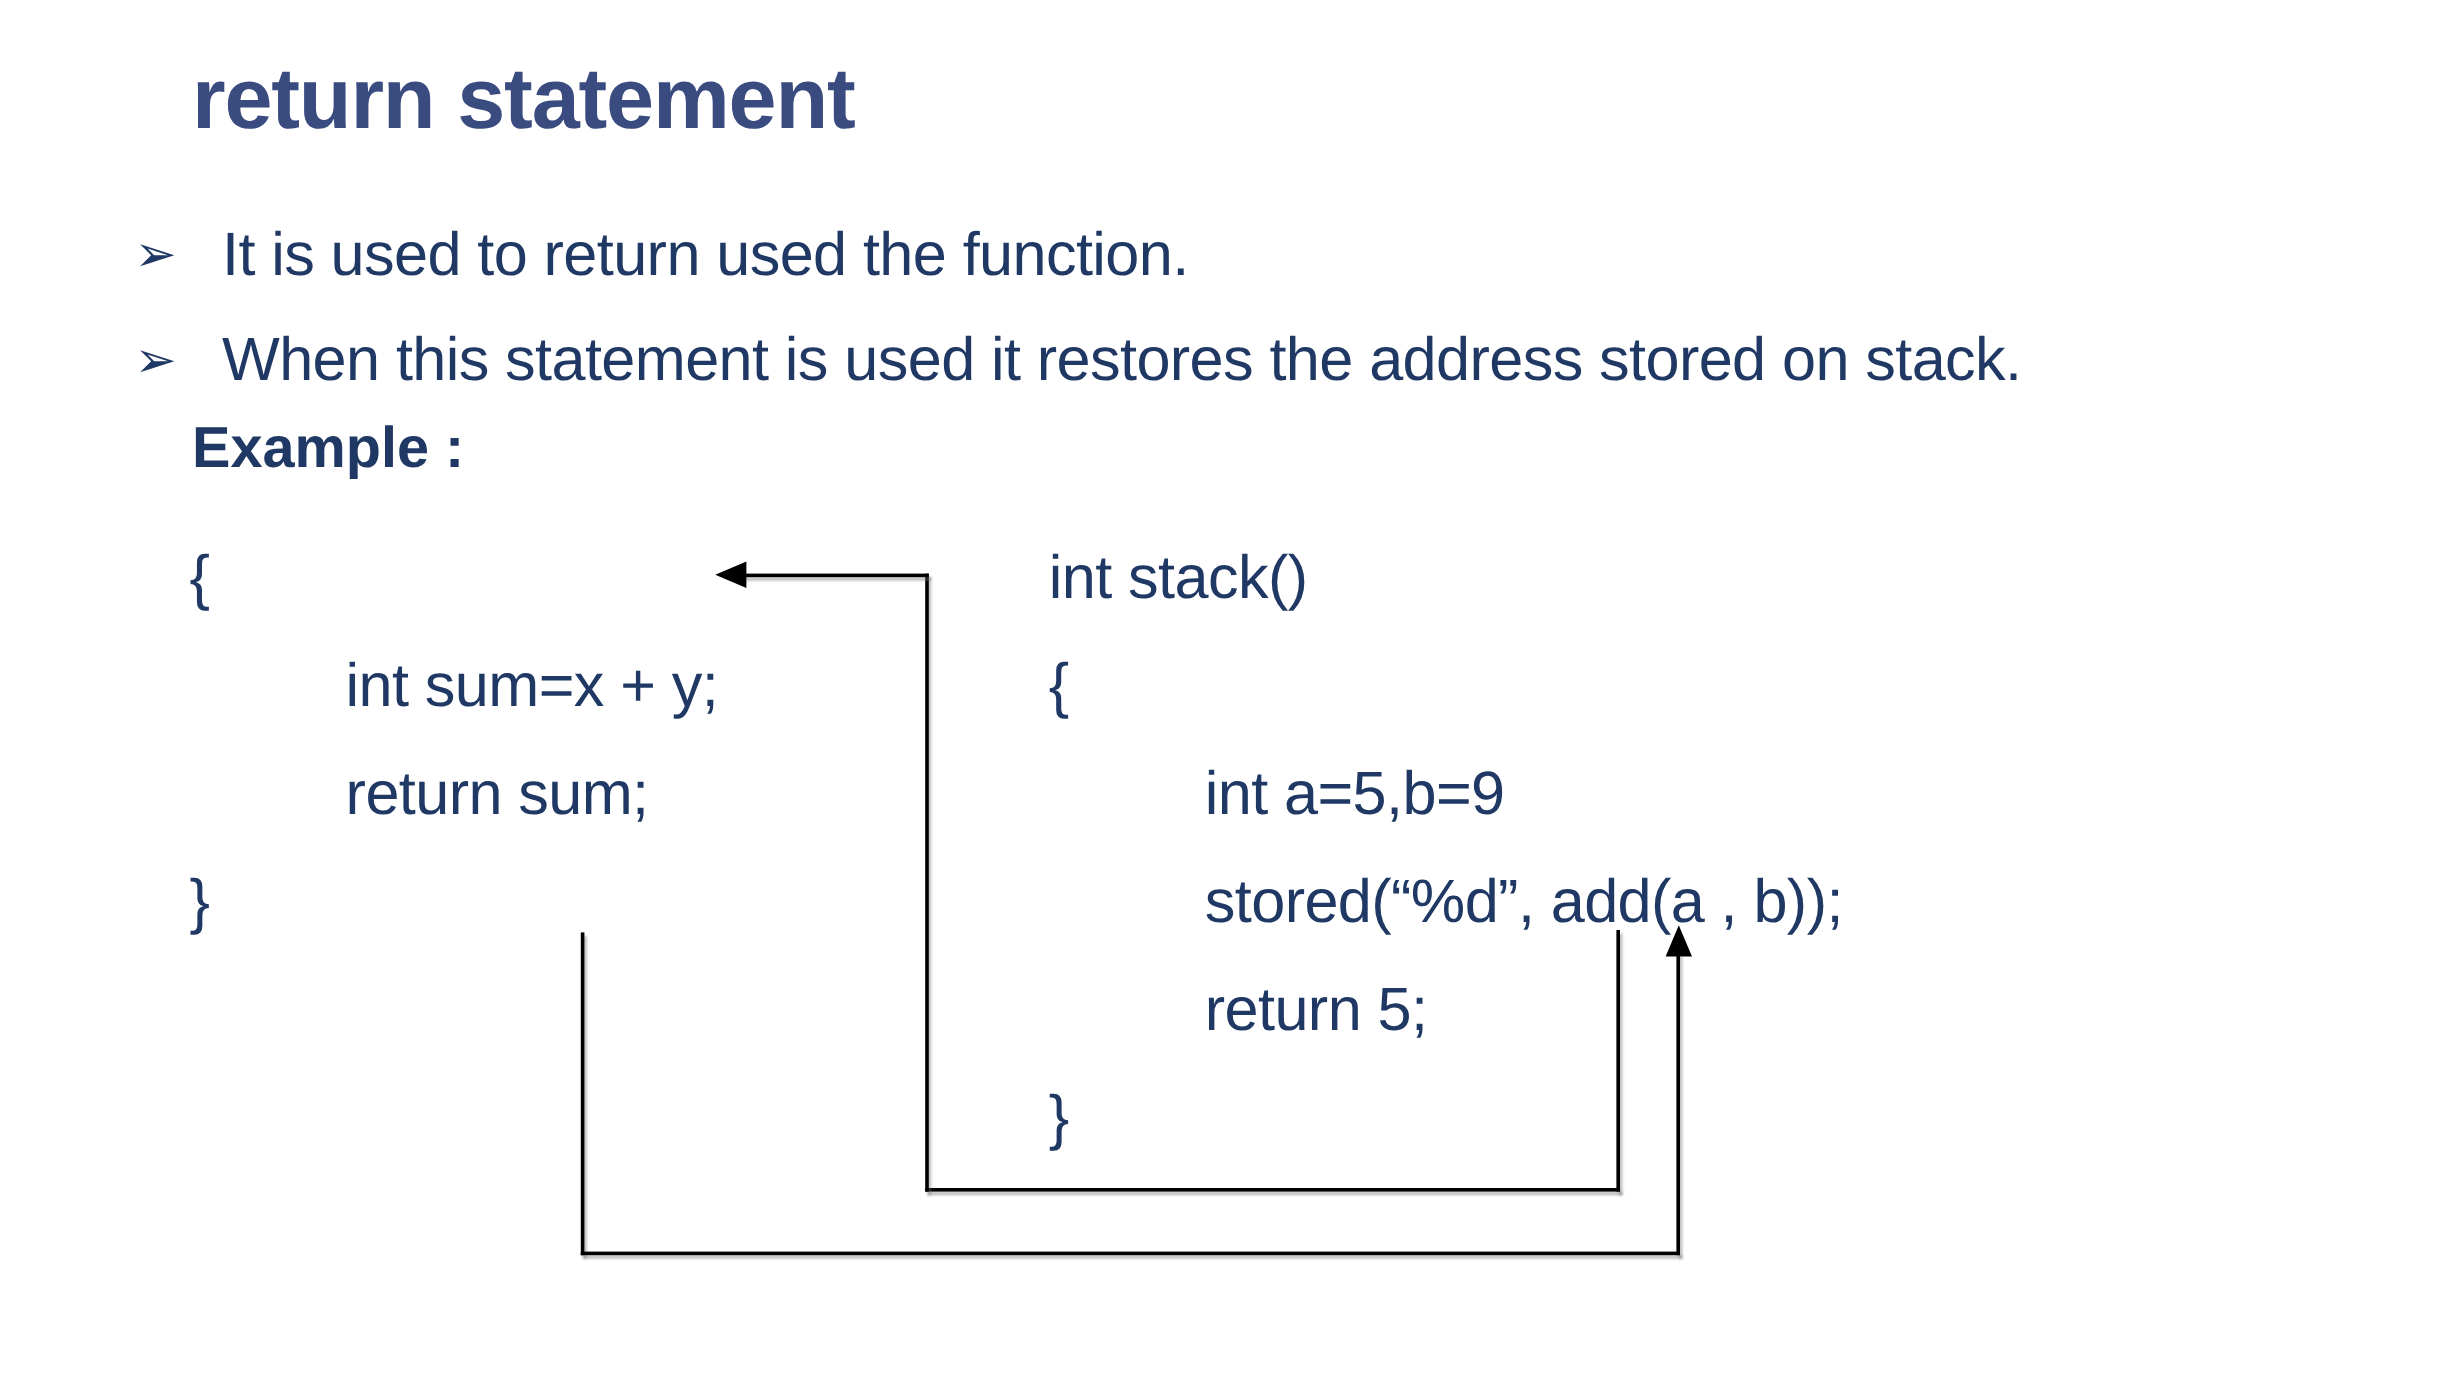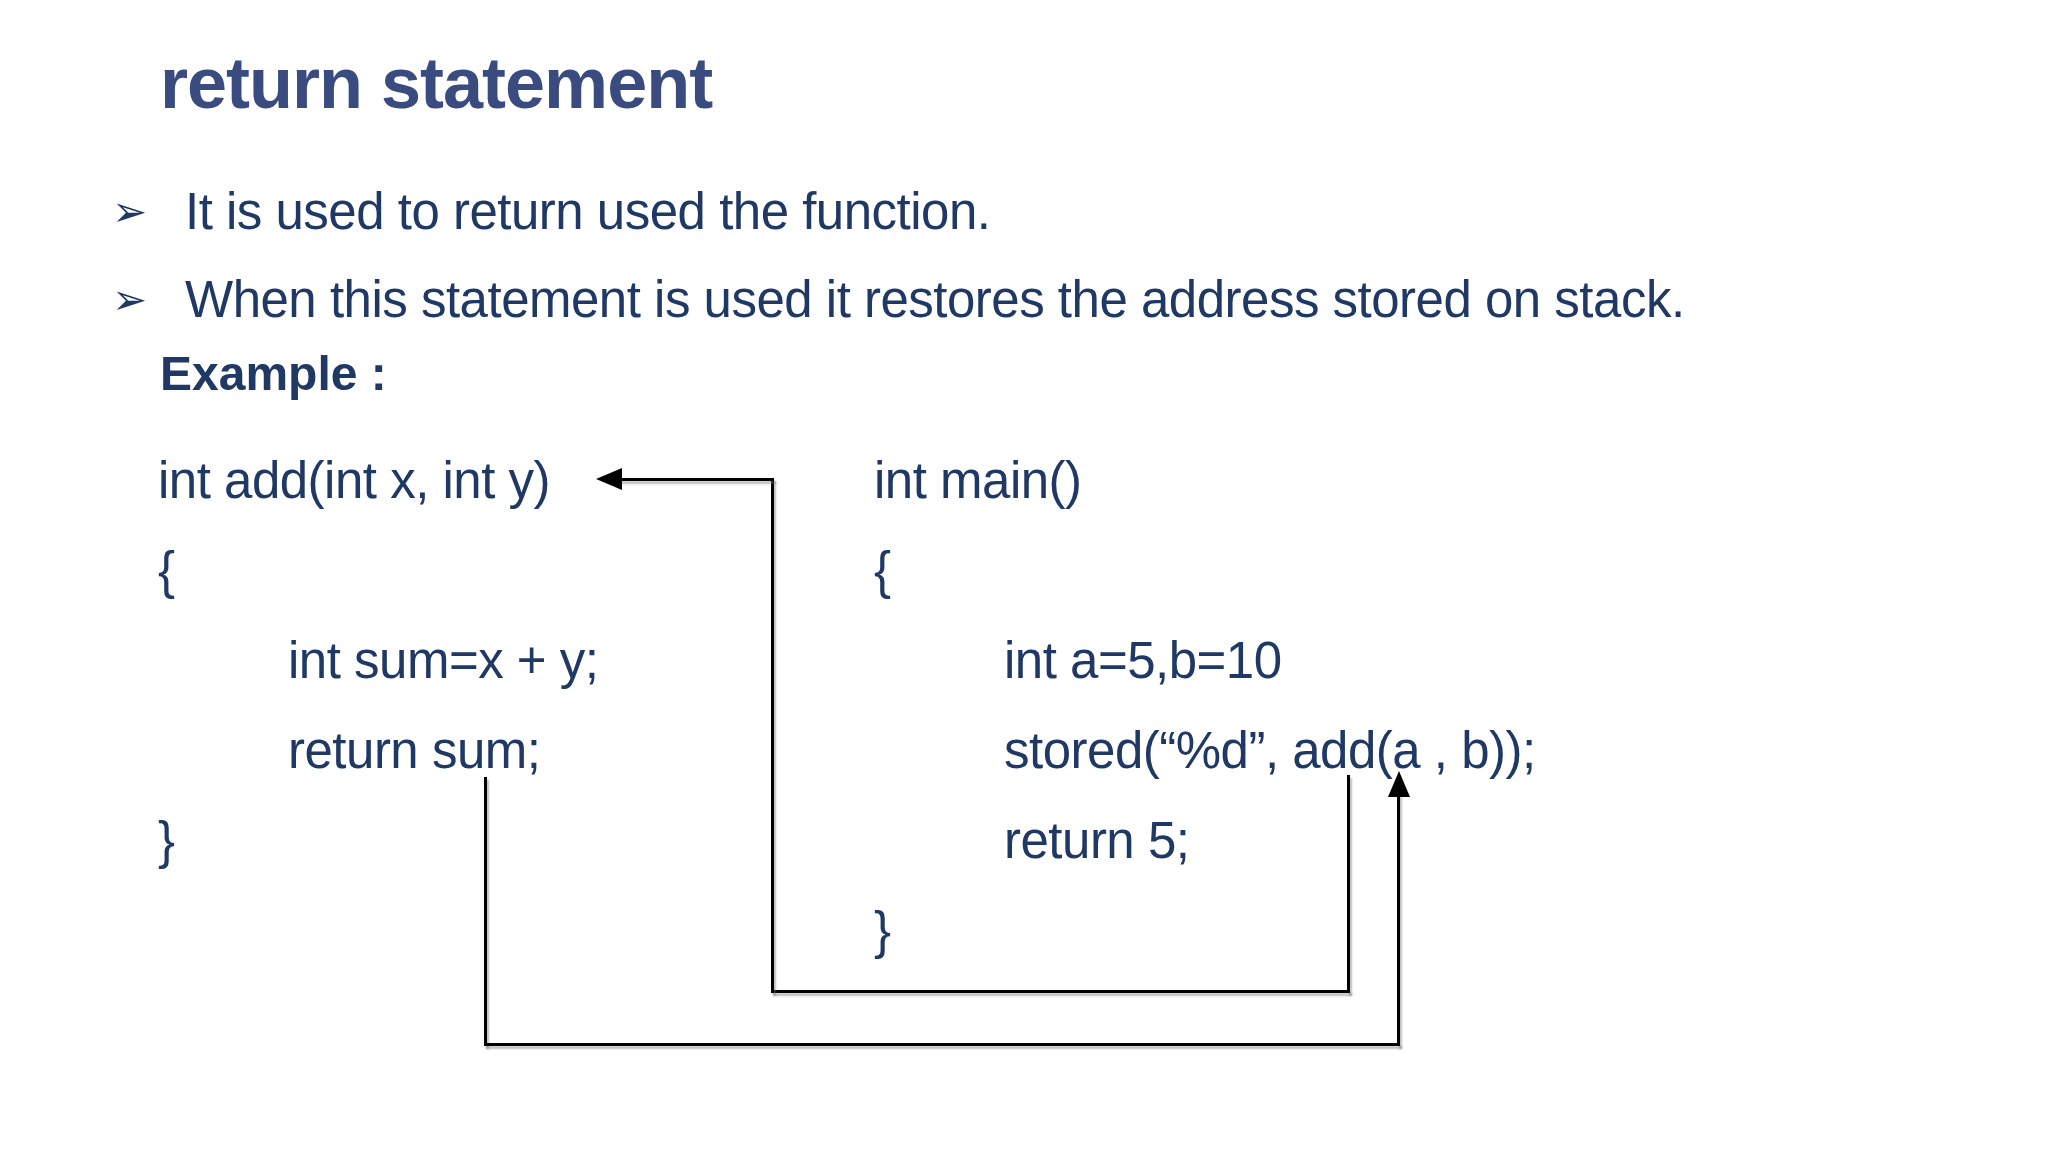--- a/index.html
+++ b/index.html
@@ -72,31 +72,30 @@
   </div>
 
   <div class="bullet bullet-2">
     <span class="glyph">➢</span>
     <span>When this statement is used it restores the address stored on stack.</span>
   </div>
 
   <div class="example">Example :</div>
 
   <div class="code code-left">
-    <div>int add(int x, int y)</div>
     <div>{</div>
     <div class="ind">int sum=x + y;</div>
     <div class="ind">return sum;</div>
     <div>}</div>
   </div>
 
   <div class="code code-right">
-    <div>int main()</div>
+    <div>int stack()</div>
     <div>{</div>
-    <div class="ind">int a=5,b=10</div>
+    <div class="ind">int a=5,b=9</div>
     <div class="ind">stored(“%d”, add(a , b));</div>
     <div class="ind">return 5;</div>
     <div>}</div>
   </div>
 
   <div>
     <div class="seg" style="left:1347px;top:775px;width:3px;height:218px;"></div>
     <div class="seg" style="left:771px;top:990px;width:579px;height:3px;"></div>
     <div class="seg" style="left:771px;top:478px;width:3px;height:515px;"></div>
     <div class="seg" style="left:612px;top:478px;width:162px;height:3px;"></div>

